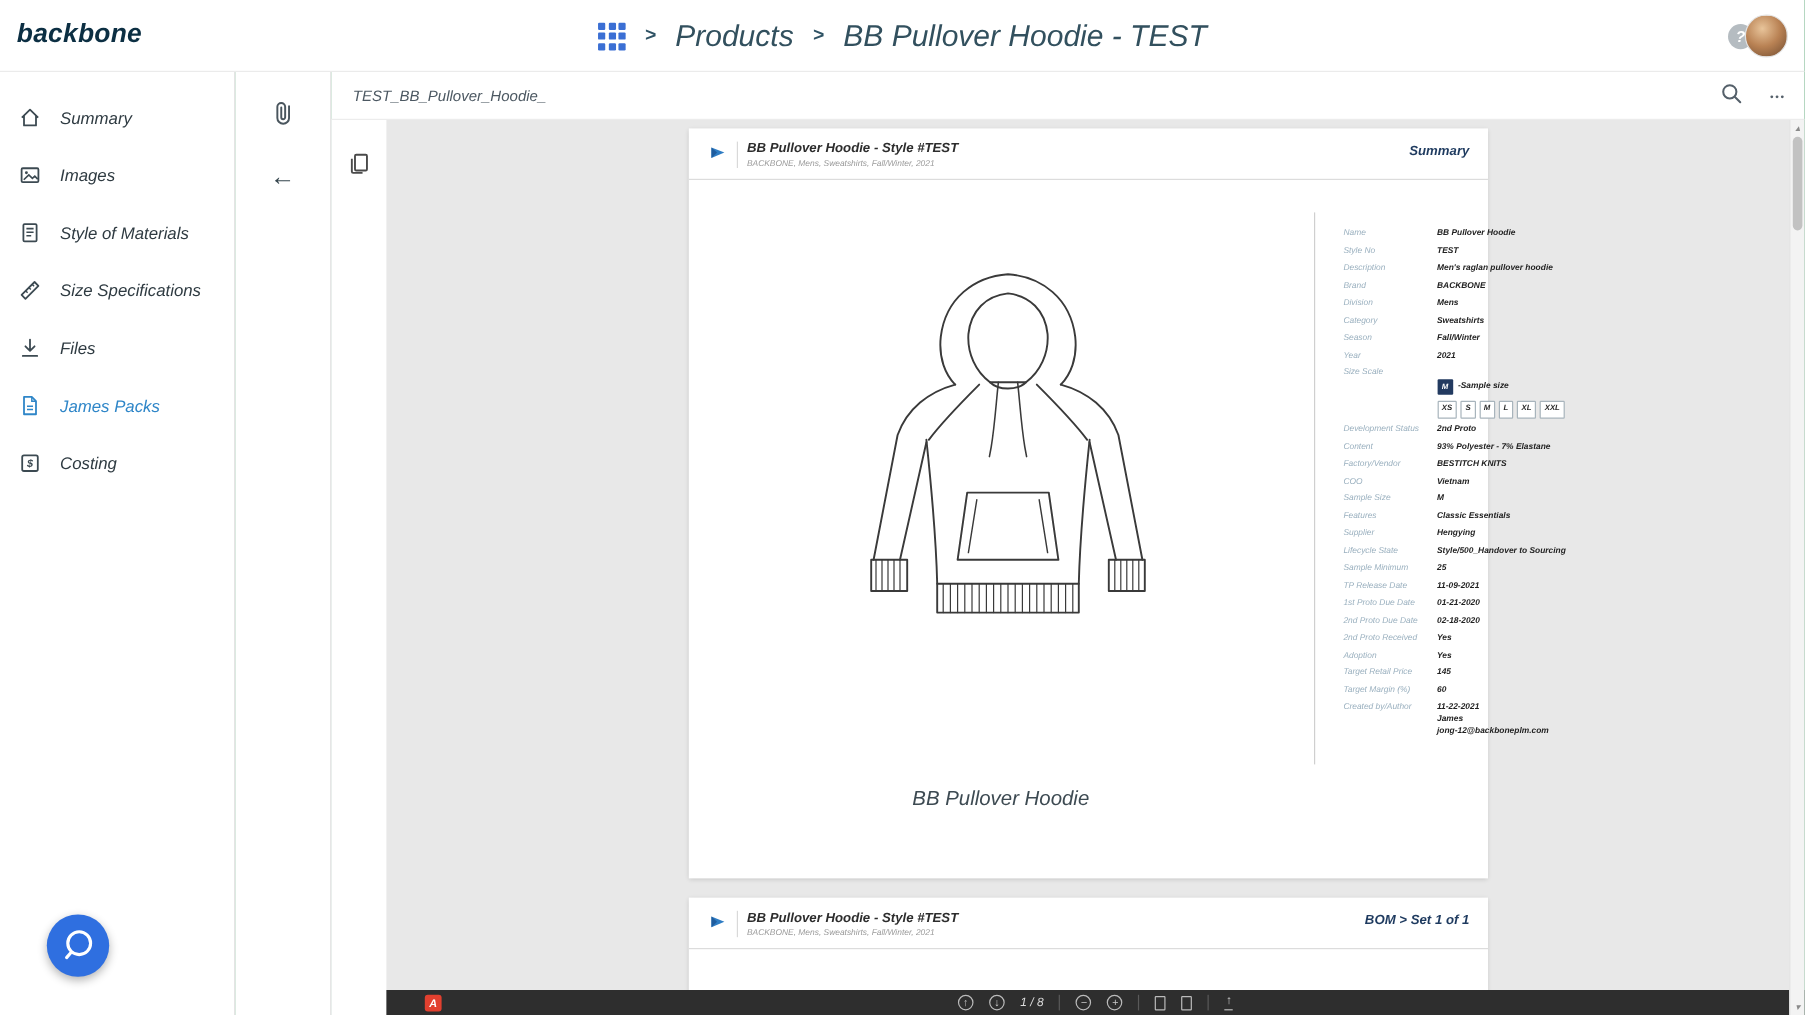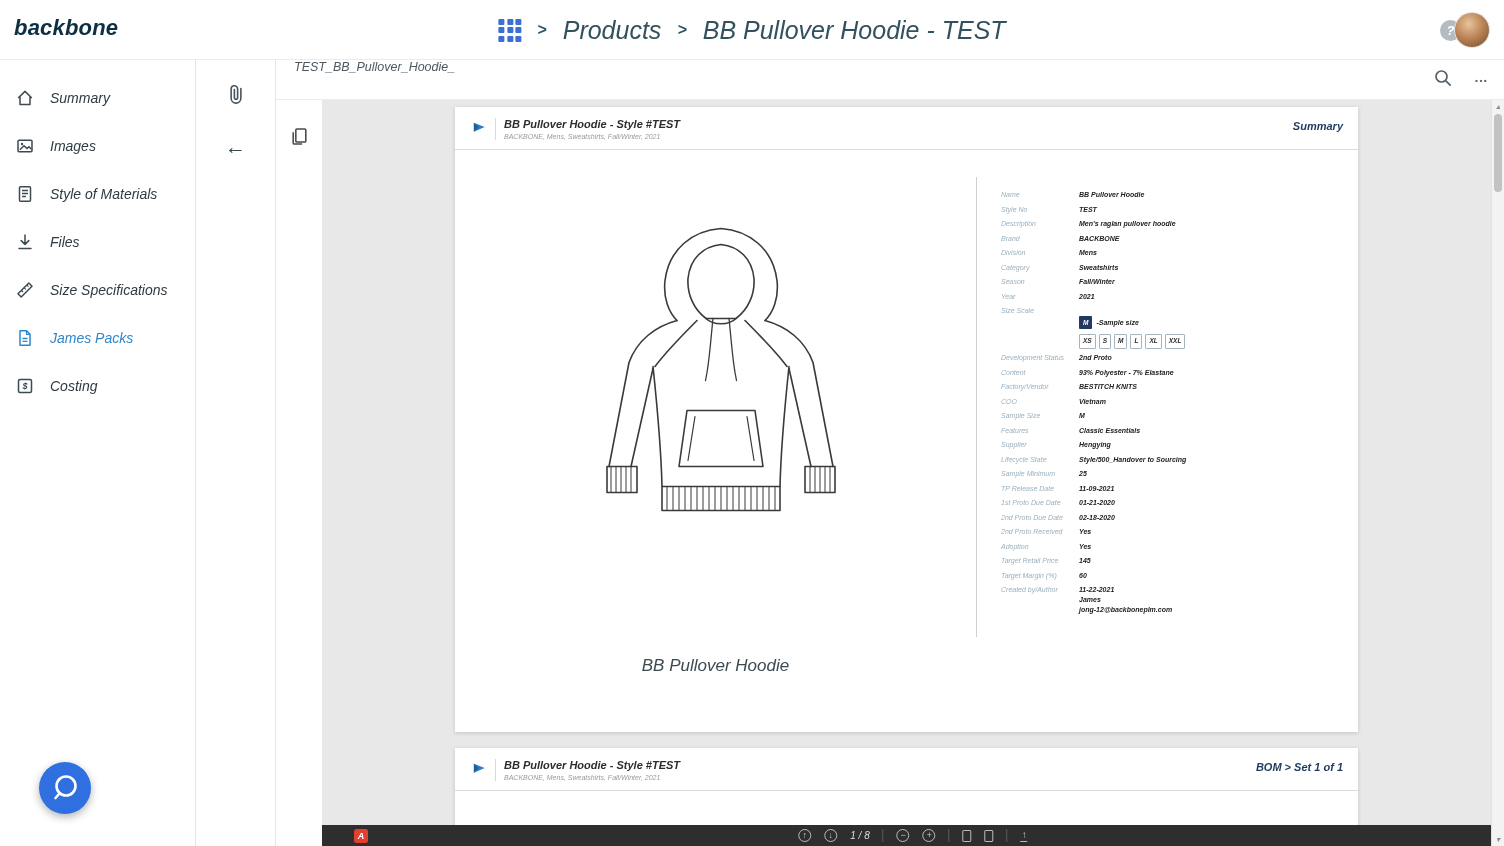--- a/index.html
+++ b/index.html
@@ -28,30 +28,30 @@
   .side-item.active, .side-item.active .side-icon { color:#2f86c8; }
   .fab { position:absolute; left:39px; top:762px; width:52px; height:52px; border-radius:50%; background:#2f6fe0; box-shadow:0 3px 8px rgba(0,0,0,.3); display:flex; align-items:center; justify-content:center; cursor:pointer; z-index:30; }
 
   
   .attach-rail { position:absolute; left:196px; top:60px; bottom:0; width:80px; background:#fff; border-right:1px solid #e6e6e6; display:flex; flex-direction:column; align-items:center; padding-top:22px; gap:24px; z-index:9; }
   .back-arrow { font-size:21px; color:#37474f; cursor:pointer; line-height:1; }
 
   
   .viewer { position:absolute; left:276px; top:60px; right:0; bottom:0; }
   .tabbar { position:relative; height:40px; background:#fff; border-bottom:1px solid #ececec; }
-  .file-tab { position:absolute; left:18px; top:0; height:40px; display:flex; font-size:12.5px; color:#4c5862; cursor:pointer; }
+  .file-tab { position:absolute; left:18px; top:0; height:40px; display:flex; align-items:center; font-size:12.5px; color:#4c5862; cursor:pointer; }
   .tab-actions { position:absolute; right:16px; top:0; height:40px; display:flex; align-items:center; gap:22px; }
   .search-btn, .more-btn { cursor:pointer; color:#55606a; }
   .more-btn { font-size:8px; letter-spacing:1.5px; font-weight:700; }
 
   .docarea { position:absolute; left:0; right:0; top:40px; bottom:0; background:#e8e8e8; overflow:hidden; }
   .mini-rail { position:absolute; left:0; top:0; bottom:0; width:46px; background:#fff; z-index:2; }
   .pages-toggle { position:absolute; left:13px; top:26px; cursor:pointer; color:#4a4a4a; }
   .pages { position:absolute; left:46px; right:13px; top:0; bottom:0; overflow:hidden; }
-  .page { width:903px; margin:0 auto; background:#fff; position:relative; box-shadow:0 1px 4px rgba(0,0,0,.16); }
+  .page { width:666px; margin:0 auto; background:#fff; position:relative; box-shadow:0 1px 4px rgba(0,0,0,.16); }
   .page1 { margin-top:7px; height:625px; margin-bottom:16px; }
   .page2 { height:120px; }
 
   
   .doc-header { display:flex; align-items:flex-start; padding:11px 15px 9px 15px; border-bottom:1px solid #dcdcdc; }
   .doc-mark { margin:2px 8px 0 2px; }
   .doc-titleblock { border-left:1px solid #d9d9d9; padding-left:8px; }
   .doc-title { font-size:11px; font-weight:700; color:#2d2d2d; }
   .doc-subtitle { font-size:7px; color:#9a9a9a; margin-top:3px; }
   .doc-section { margin-left:auto; font-size:11px; font-weight:700; color:#1e3a5f; padding-top:2px; }
@@ -140,33 +140,33 @@
         <svg width="20" height="20" viewBox="0 0 20 20">
             <rect x="4.5" y="2.8" width="11" height="14.4" rx="1" fill="none" stroke="currentColor" stroke-width="1.5"></rect>
             <path d="M7,6.5 H13 M7,9.5 H13 M7,12.5 H11" stroke="currentColor" stroke-width="1.3"></path>
           </svg>
       </span>
       <span class="side-label">Style of Materials</span>
     </div>
     <div class="side-item">
       <span class="side-icon">
         <svg width="20" height="20" viewBox="0 0 20 20">
-            <path d="M10,3 V12 M6.2,8.6 L10,12.4 L13.8,8.6 M4,16.6 H16" fill="none" stroke="currentColor" stroke-width="1.5" stroke-linecap="round" stroke-linejoin="round"></path>
-          </svg>
-      </span>
-      <span class="side-label">Files</span>
-    </div>
-    <div class="side-item">
-      <span class="side-icon">
-        <svg width="20" height="20" viewBox="0 0 20 20">
             <path d="M3,13.8 L13.8,3 L17,6.2 L6.2,17 Z" fill="none" stroke="currentColor" stroke-width="1.5" stroke-linejoin="round"></path>
             <path d="M6.5,10.5 L8,12 M9.2,7.8 L10.7,9.3 M11.9,5.1 L13.4,6.6" stroke="currentColor" stroke-width="1.2"></path>
           </svg>
       </span>
       <span class="side-label">Size Specifications</span>
+    </div>
+    <div class="side-item">
+      <span class="side-icon">
+        <svg width="20" height="20" viewBox="0 0 20 20">
+            <path d="M10,3 V12 M6.2,8.6 L10,12.4 L13.8,8.6 M4,16.6 H16" fill="none" stroke="currentColor" stroke-width="1.5" stroke-linecap="round" stroke-linejoin="round"></path>
+          </svg>
+      </span>
+      <span class="side-label">Files</span>
     </div>
     <div class="side-item active">
       <span class="side-icon">
         <svg width="20" height="20" viewBox="0 0 20 20">
             <path d="M5,2.8 H11.5 L15,6.3 V17.2 H5 Z" fill="none" stroke="currentColor" stroke-width="1.5" stroke-linejoin="round"></path>
             <path d="M11.5,2.8 V6.3 H15" fill="none" stroke="currentColor" stroke-width="1.2"></path>
             <path d="M7.5,10.5 H12.5 M7.5,13.3 H12.5" stroke="currentColor" stroke-width="1.3"></path>
           </svg>
       </span>
       <span class="side-label">James Packs</span>

